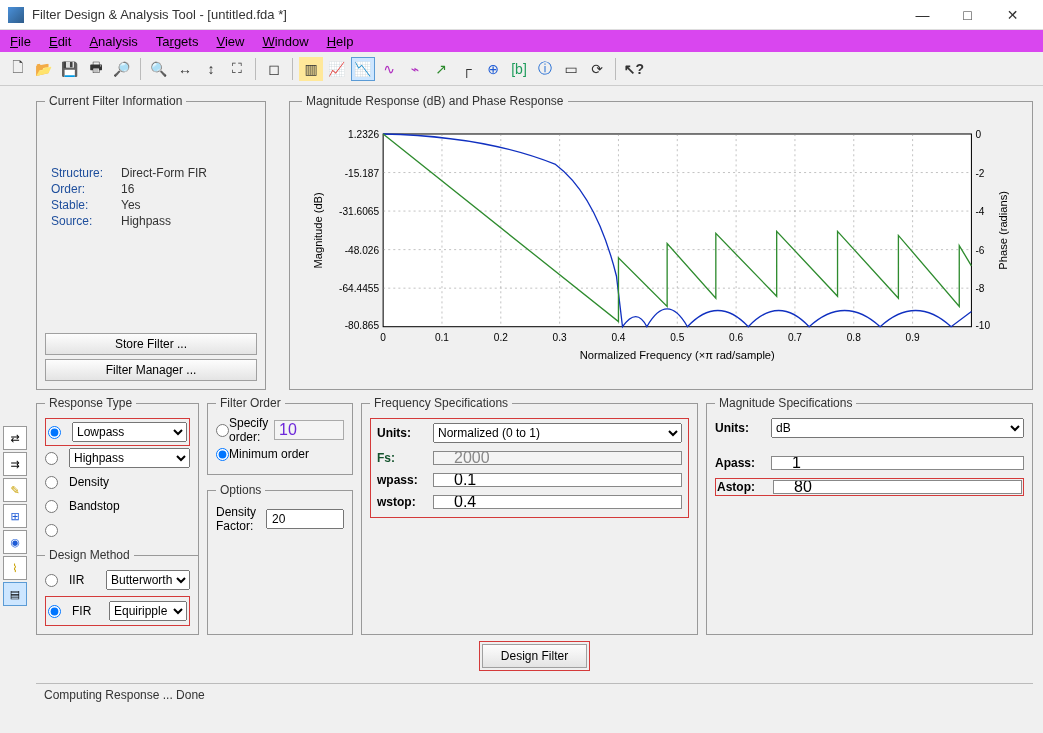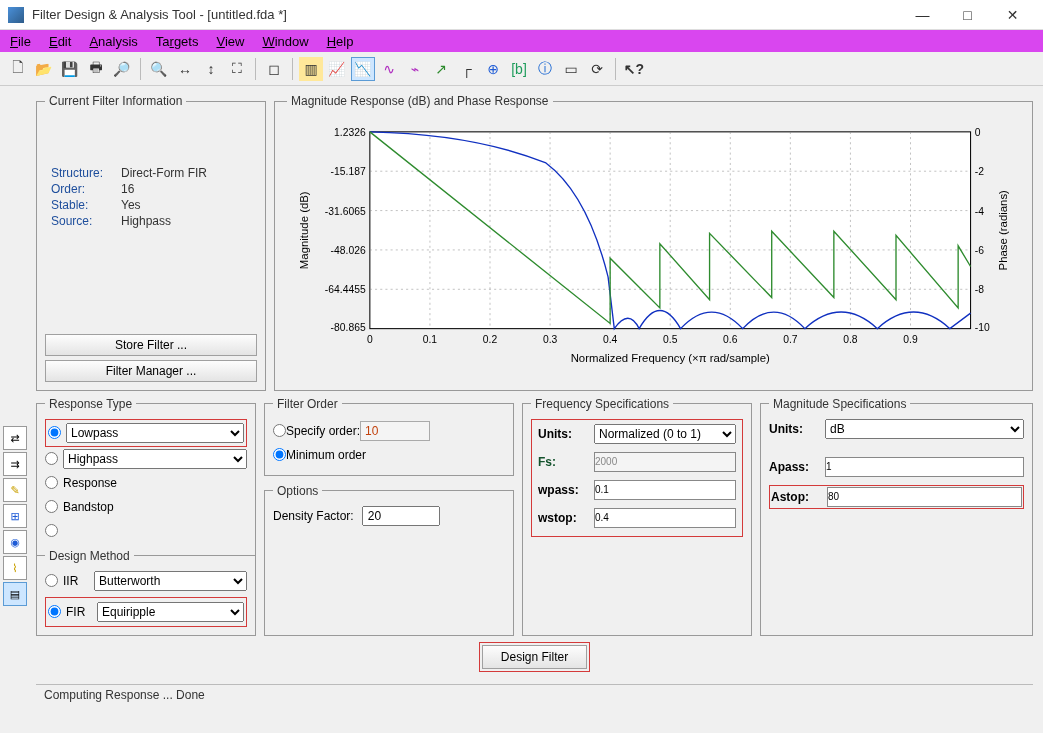--- a/index.html
+++ b/index.html
@@ -18,58 +18,58 @@
 .toolbar .tb-sep { width: 1px; height: 22px; background: #bbb; margin: 0 4px; }
 .toolbar .tb-btn { width: 24px; height: 24px; display: flex; align-items: center; justify-content: center; font-size: 14px; color: #333; cursor: pointer; border: 1px solid transparent; }
 .toolbar .tb-btn.hl { background: #cde6ff; border: 1px solid #5b9bd5; }
 
 .workspace { display: flex; height: calc(100% - 30px - 22px - 34px - 22px); }
 .left-tools { width: 30px; background: #f0f0f0; display: flex; flex-direction: column; padding-top: 340px; gap: 2px; align-items: center; }
 .left-tools .lt-btn { width: 24px; height: 24px; border: 1px solid #999; background: #fff; font-size: 11px; display: flex; align-items: center; justify-content: center; cursor: pointer; }
 .left-tools .lt-btn.sel { background: #cde6ff; border-color: #5b9bd5; }
 
 .main-area { flex: 1; padding: 8px 10px 6px 6px; display: flex; flex-direction: column; gap: 6px; overflow: hidden; }
-.top-panels { display: flex; gap: 8px; height: 300px; }
+.top-panels { display: flex; gap: 23px; height: 300px; }
 .bottom-panels { display: flex; gap: 8px; flex: 1; }
 
 fieldset { border: 1px solid #999; padding: 8px; background: #f0f0f0; position: relative; }
 legend { font-size: 12px; color: #333; padding: 0 4px; }
 
 .panel-cfi { width: 230px; display: flex; flex-direction: column; }
 .cfi-body { flex: 1; padding: 50px 6px 6px 6px; font-size: 12px; }
 .cfi-row { display: flex; margin-bottom: 2px; }
 .cfi-label { color: #1e4e9c; width: 70px; }
 .cfi-val { color: #333; }
 .cfi-btns { margin-top: auto; display: flex; flex-direction: column; gap: 4px; }
 .cfi-btns button { height: 22px; font-size: 12px; background: linear-gradient(#fdfdfd,#e4e4e4); border: 1px solid #a0a0a0; cursor: pointer; }
 
 .panel-plot { flex: 1; padding: 12px 20px 8px 12px; }
 .plot-container { width: 100%; height: 100%; position: relative; }
 .plot-svg { width: 100%; height: 100%; }
 
 .panel-resp { width: 220px; }
-.radio-row { display: flex; align-items: center; gap: 5px; height: 24px; }
+.radio-row { display: flex; align-items: center; gap: 11px; height: 24px; }
 .radio-row input[type=radio] { margin: 0; }
 .radio-row select { flex: 1; height: 20px; font-size: 12px; }
 .radio-row .rlabel { width: 26px; font-size: 12px; }
 .hl-box { border: 1px solid #d43a3a; padding: 1px 2px; }
 .dm-group-hl { border: 1px solid #d43a3a; padding: 2px; }
 
 .panel-fo-opt { width: 250px; display: flex; flex-direction: column; gap: 8px; }
 .fo-row { display: flex; align-items: center; height: 24px; }
-.fo-row input[type=text] { width: 70px; height: 20px; font-size: 12px; padding: 0 4px; background: #f4f4f4; border: 1px solid #aaa; color: #c2410c; }
+.fo-row input[type=text] { width: 70px; height: 20px; font-size: 16px; padding: 0 4px; background: #f4f4f4; border: 1px solid #aaa; color: #6d28d9; }
 .opt-row { display: flex; align-items: center; gap: 8px; }
 .opt-row input { width: 78px; height: 20px; font-size: 12px; padding: 0 4px; }
 
 .panel-freq { width: 230px; }
 .panel-mag { flex: 1; }
 .spec-hl { border: 1px solid #d43a3a; padding: 4px 6px 8px 6px; }
 .spec-row { display: flex; align-items: center; gap: 8px; margin-bottom: 8px; }
 .spec-row label { width: 48px; font-size: 12px; font-weight: bold; }
-.spec-row input[type=text] { flex: 1; height: 20px; font-size: 10px; padding: 0 0; border: 1px solid #888; }
+.spec-row input[type=text] { flex: 1; height: 14px; font-size: 16px; padding: 0 20px; border: 1px solid #888; }
 .spec-row select { flex: 1; height: 20px; font-size: 12px; }
 .spec-row .disabled { background: #f4f4f4; color: #888; }
 .mag-hl-row { border: 1px solid #d43a3a; padding: 1px; }
 
 .design-btn-row { display: flex; justify-content: center; }
 .design-btn-row button { padding: 4px 18px; font-size: 12px; background: linear-gradient(#fdfdfd,#e4e4e4); border: 1px solid #a0a0a0; cursor: pointer; }
 .design-hl { border: 1px solid #d43a3a; padding: 2px; }
 
 .statusbar { height: 22px; background: #f0f0f0; border-top: 1px solid #bbb; display: flex; align-items: center; padding: 0 8px; font-size: 12px; color: #333; margin-top: 6px;}
 </style>
@@ -239,21 +239,21 @@
               <input type="radio" checked="" style="">
               <select><option>Lowpass</option></select>
             </div>
         </div>
         <div class="radio-row">
             <input type="radio" style="">
             <select><option>Highpass</option></select>
           </div>
         <div class="radio-row">
             <input type="radio" style="">
-            <span>Response</span>
+            <span>Density</span>
           </div>
         <div class="radio-row">
             <input type="radio" style="">
             <span>Bandstop</span>
           </div>
         <div class="radio-row">
             <input type="radio" style="">
           </div>
         <fieldset style="margin: 6px -8px -8px -8px; border-width:1px 0 0 0; padding:6px 8px 8px 8px;">
           <legend>Design Method</legend>

